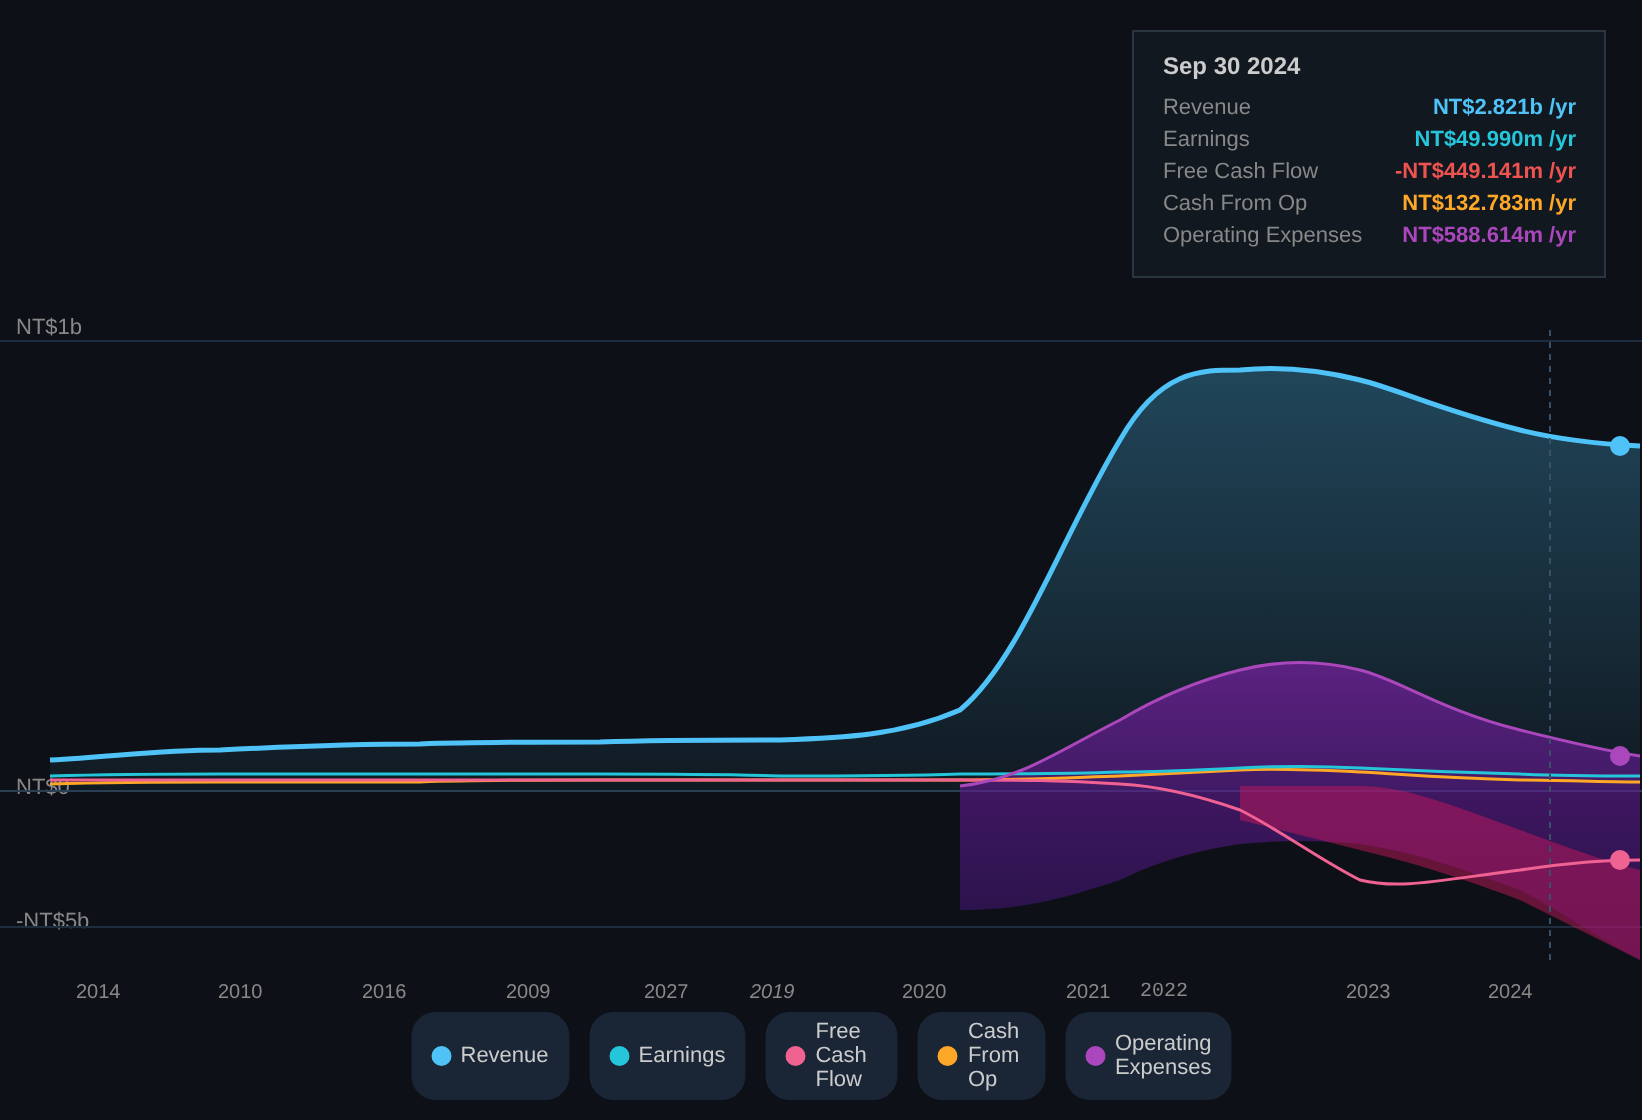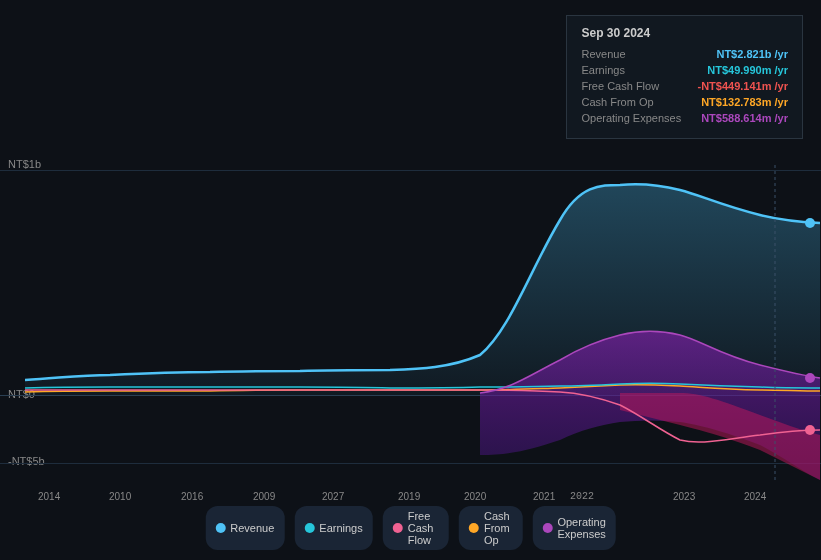--- a/index.html
+++ b/index.html
@@ -300,22 +300,22 @@
     <circle cx="810" cy="430" r="5" fill="#f06292"></circle>
 
     <line x1="775" y1="165" x2="775" y2="480" stroke="#3a5068" stroke-width="1" stroke-dasharray="3,3"></line>
   </svg>
 
   <div class="x-label" style="left: 38px;">2014</div>
   <div class="x-label" style="left: 109px;">2010</div>
   <div class="x-label" style="left: 181px;">2016</div>
   <div class="x-label" style="left: 253px;">2009</div>
   <div class="x-label" style="left: 322px;">2027</div>
-  <div class="x-label" style="left: 398px;">2019</div>
-  <div class="x-label" style="left: 464px;">2020</div>
+  <div class="x-label" style="left: 375px; font-style: italic;">2019</div>
+  <div class="x-label" style="left: 451px;">2020</div>
   <div class="x-label" style="left: 533px;">2021</div>
   <div class="x-label" style="left: 570px; font-family: Liberation Mono, monospace;">2022</div>
   <div class="x-label" style="left: 673px;">2023</div>
   <div class="x-label" style="left: 744px;">2024</div>
 
   <div class="legend">
     <div class="legend-item">
       <div class="legend-dot" style="background:#4fc3f7;"></div>
       <span>Revenue</span>
     </div>

